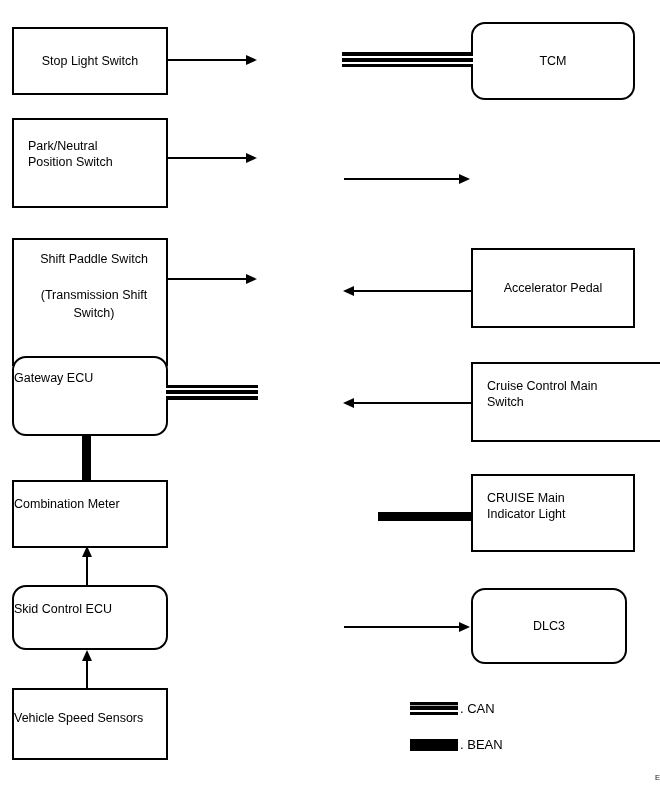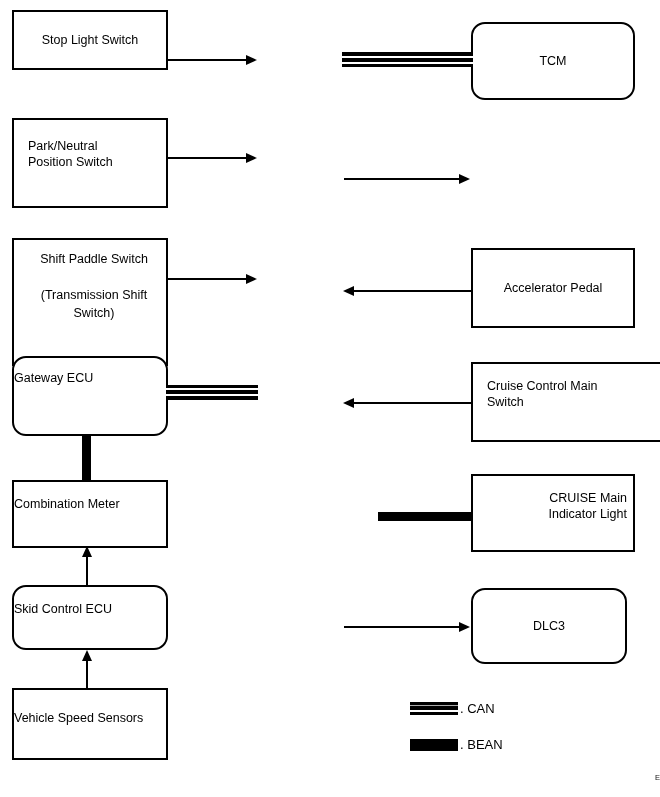--- a/index.html
+++ b/index.html
@@ -141,21 +141,21 @@
     font-family: "Liberation Sans", sans-serif;
     padding-left: 48px;
   }
 </style>
 </head>
 <body>
 
 <div id="canvas">
 
 
-  <div class="node" style="left:12px; top:10px; width:156px; height:60px;">
+  <div class="node" style="left:12px; top:27px; width:156px; height:68px;">
     <div class="label lbl-center-mid">Stop Light Switch</div>
   </div>
 
   <div class="node" style="left:12px; top:118px; width:156px; height:90px;">
     <div class="label lbl-left" style="top:18px;">Park/Neutral
 Position Switch</div>
   </div>
 
   <div class="node" style="left:12px; top:238px; width:156px; height:128px;text-align:center;">
     <div class="label lbl-left" style="top:10px; line-height:18px;">Shift Paddle Switch
@@ -188,21 +188,21 @@
   <div class="node" style="left:471px; top:248px; width:164px; height:80px;">
     <div class="label lbl-center-mid">Accelerator Pedal</div>
   </div>
 
   <div class="node" style="left:471px; top:362px; width:196px; height:80px;">
     <div class="label lbl-left" style="top:14px;">Cruise Control Main
 Switch</div>
   </div>
 
   <div class="node" style="left:471px; top:474px; width:164px; height:78px;">
-    <div class="label lbl-left" style="top:14px;text-align:right;">CRUISE Main
+    <div class="label lbl-left" style="top:14px;">CRUISE Main
 Indicator Light</div>
   </div>
 
   <div class="node rounded" style="left:471px; top:588px; width:156px; height:76px;">
     <div class="label lbl-center-mid">DLC3</div>
   </div>
 
   <div class="hline" style="left:168px; top:59px; width:80px;"></div>
   <div class="arrow-r" style="left:246px; top:55px;"></div>
 

